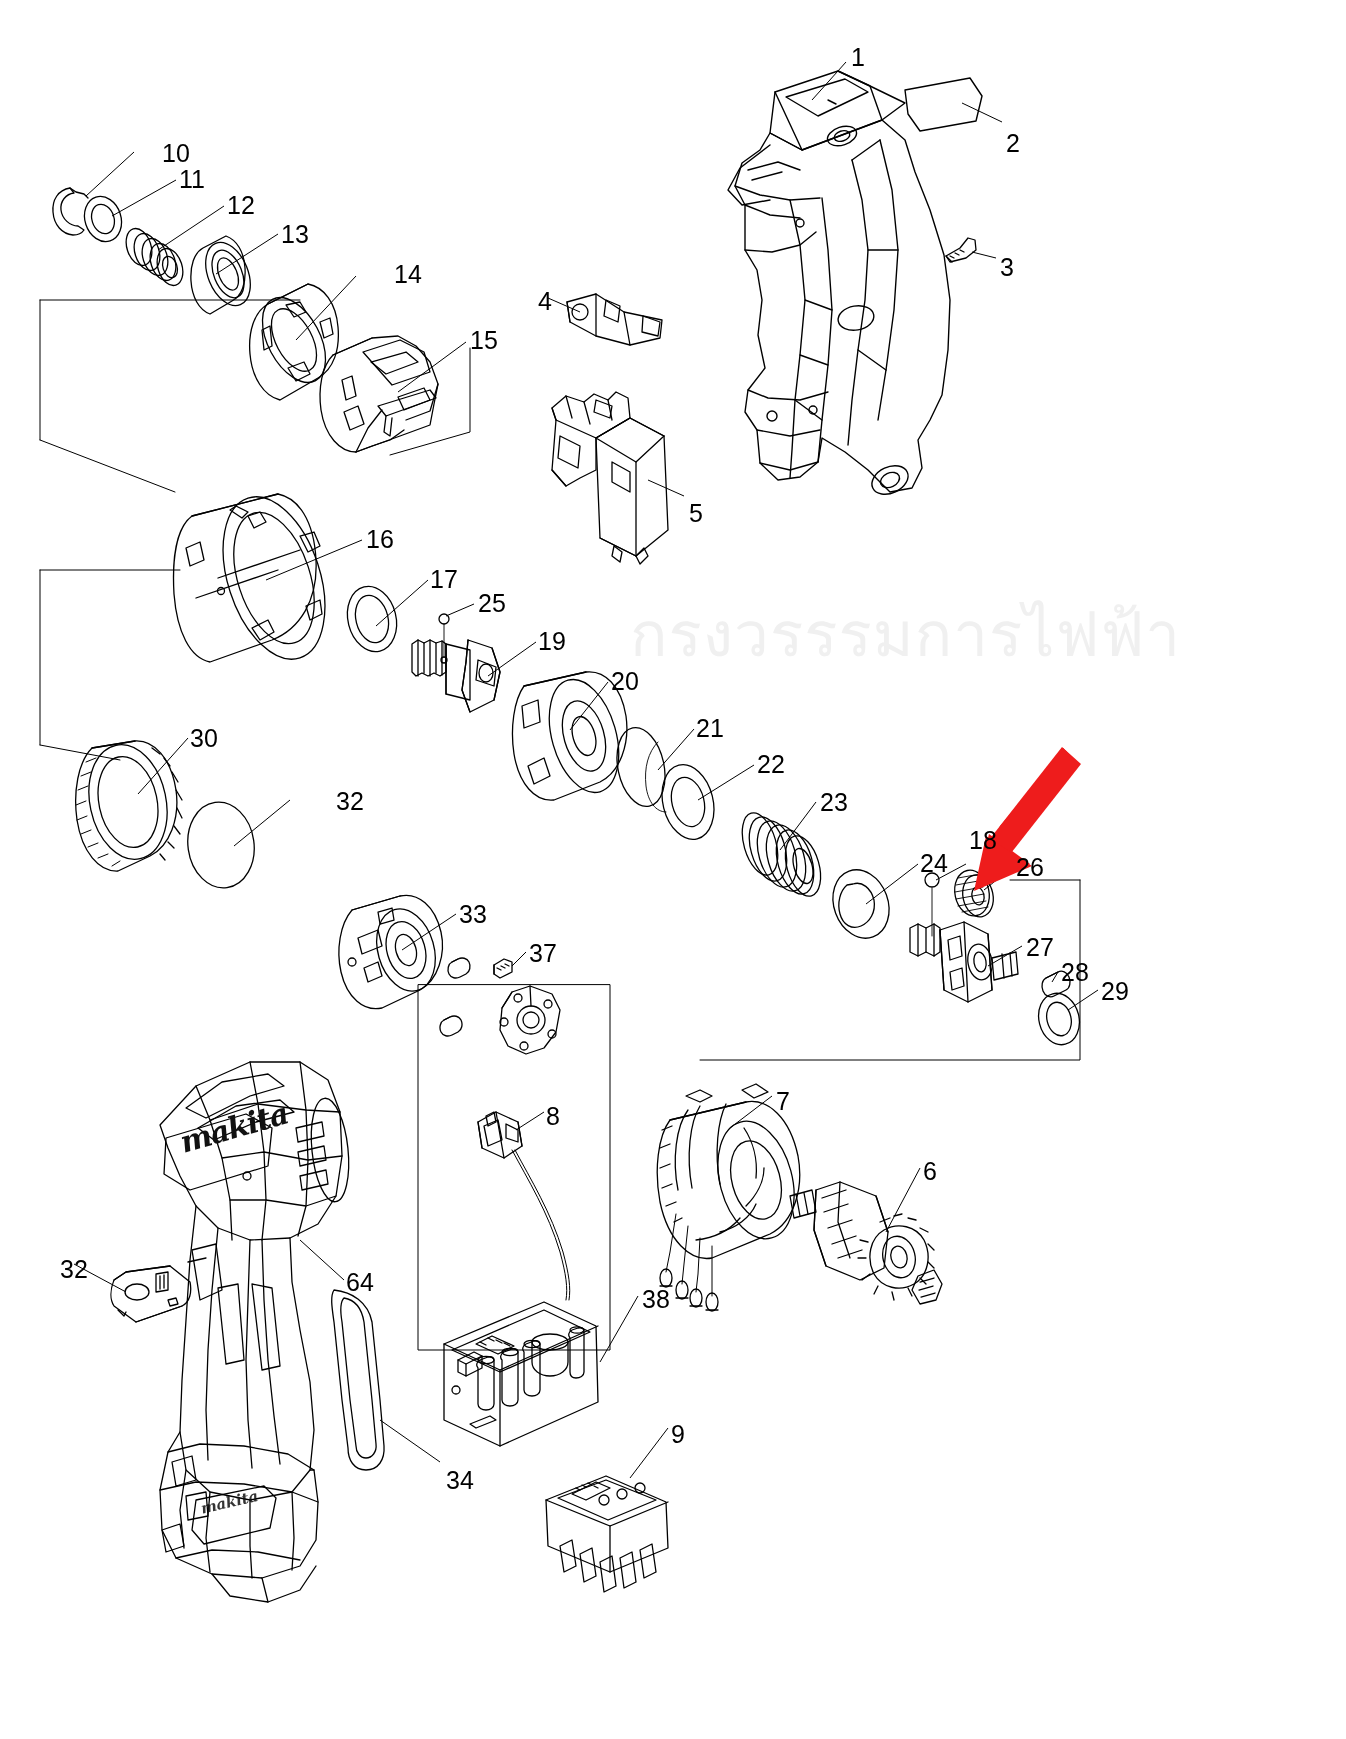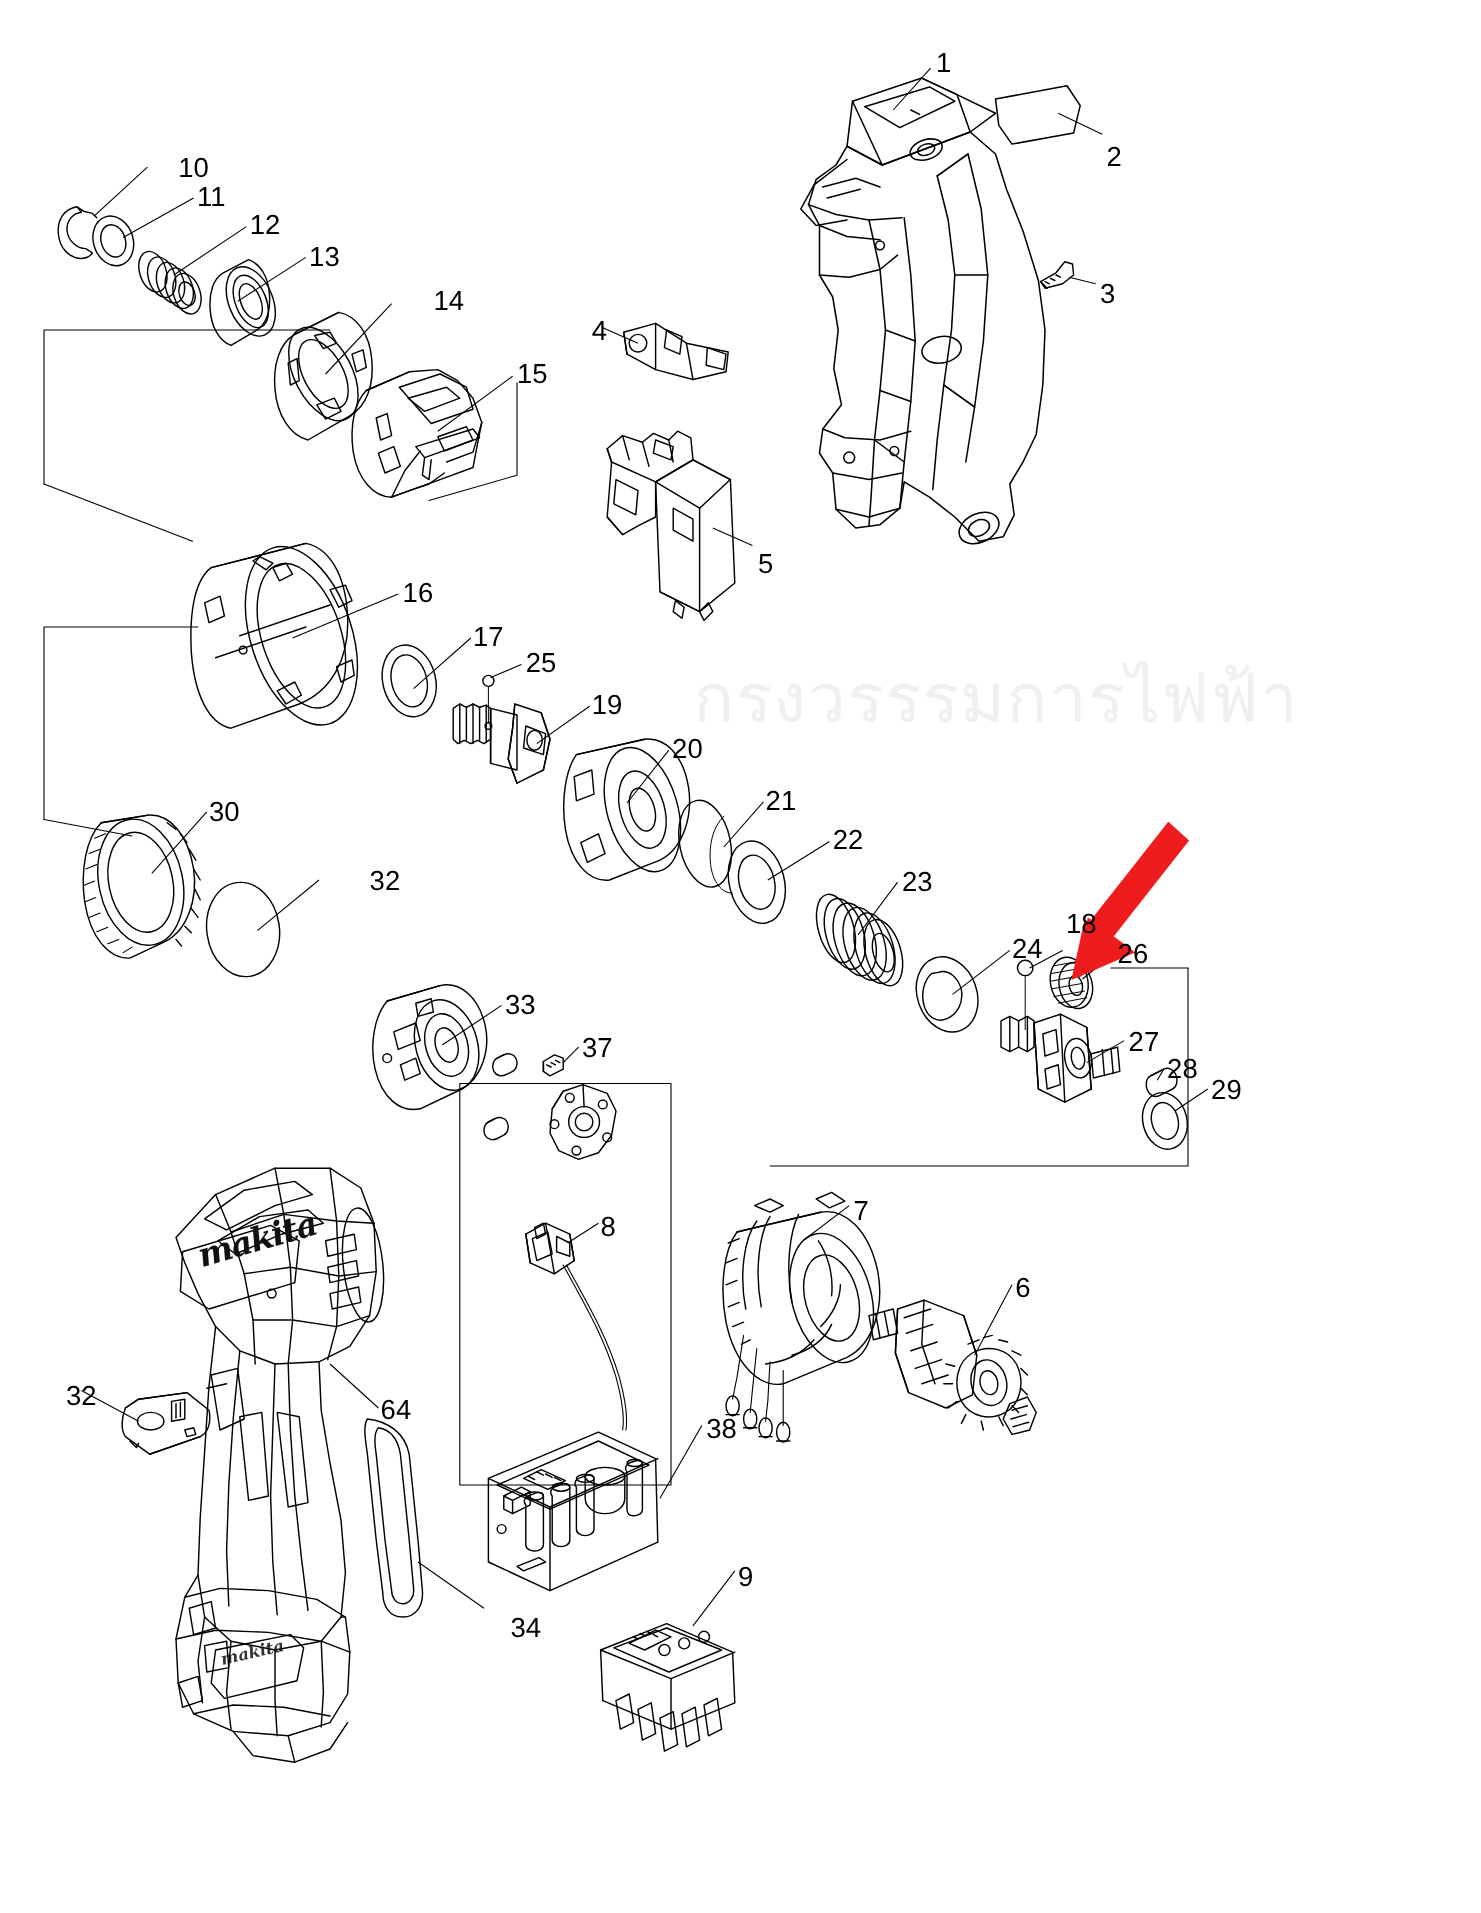--- a/index.html
+++ b/index.html
@@ -705,20 +705,20 @@
       <div class="callout" style="left: 820px; top: 790px;">23</div>
       <div class="callout" style="left: 920px; top: 851px;">24</div>
       <div class="callout" style="left: 478px; top: 591px;">25</div>
       <div class="callout" style="left: 1016px; top: 855px;">26</div>
       <div class="callout" style="left: 1026px; top: 935px; text-align: right;">27</div>
       <div class="callout" style="left: 1061px; top: 960px;">28</div>
       <div class="callout" style="left: 1101px; top: 979px;">29</div>
       <div class="callout" style="left: 190px; top: 726px;">30</div>
       <div class="callout" style="left: 292px; top: 789px; margin-left: 44px;">32</div>
       <div class="callout" style="left: 459px; top: 902px;">33</div>
-      <div class="callout" style="left: 464px; top: 1468px;">34</div>
+      <div class="callout" style="left: 446px; top: 1468px;">34</div>
       <div class="callout" style="left: 346px; top: 1270px;">64</div>
       <div class="callout" style="left: 60px; top: 1257px;">32</div>
       <div class="callout" style="left: 529px; top: 941px;">37</div>
       <div class="callout" style="left: 642px; top: 1287px;">38</div>
     </div>
 
 </div>
 
 </body></html>

